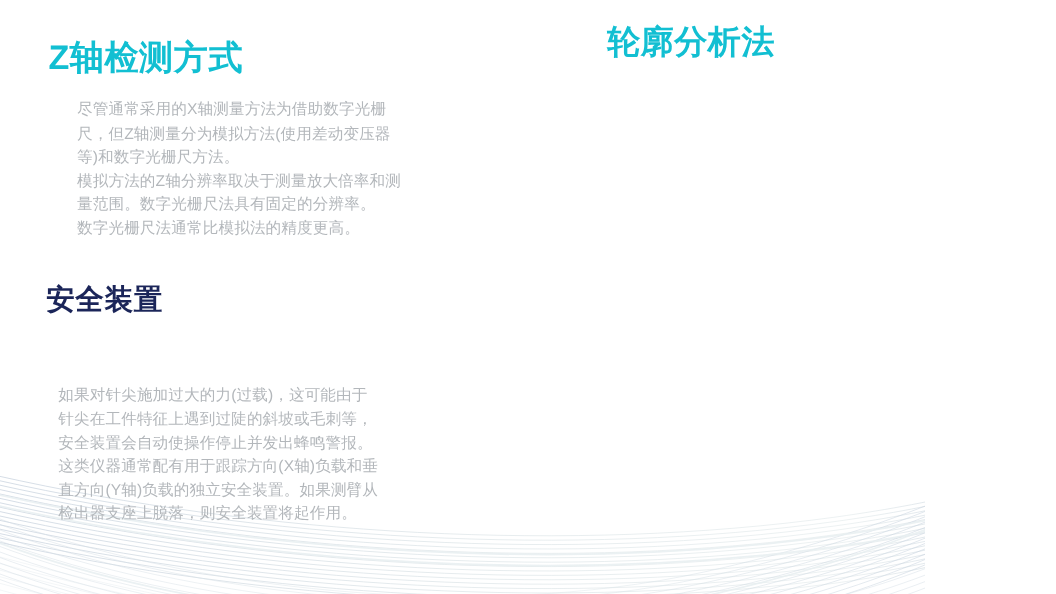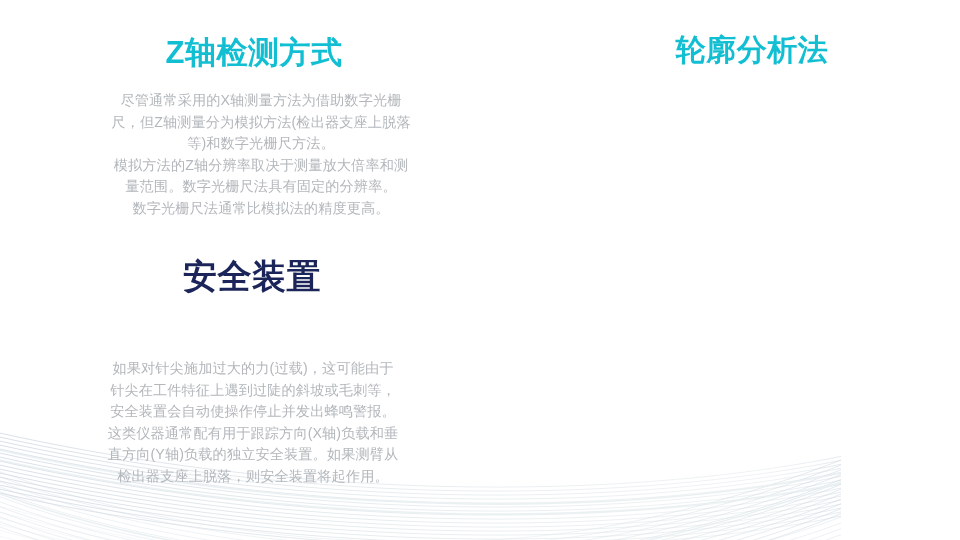--- a/index.html
+++ b/index.html
@@ -10,21 +10,20 @@
   }
   body {
     font-family: "Liberation Sans", "DejaVu Sans", sans-serif;
   }
   #slide {
     position: relative;
     width: 841px;
     height: 540px;
     background: #ffffff;
     overflow: hidden;
-    text-align: center;
   }
 
   
   #wave-decoration {
     position: absolute;
     left: 0;
     top: 0;
     width: 960px;
     height: 540px;
     pointer-events: none;
@@ -59,24 +58,24 @@
     letter-spacing: 0.1px;
     white-space: pre-line;
   }
 
   
   #block-z-axis        { left: 44px;  top: 36px;  width: 420px; }
   #block-z-axis .heading     { font-size: 31px; }
   #block-z-axis .body-text   { margin-top: 20px; margin-left: 26px; width: 382px; }
 
   #block-safety        { left: 42px;  top: 258px; width: 420px; }
-  #block-safety .heading     { font-size: 34px; }
+  #block-safety .heading     { font-size: 26px; }
   #block-safety .body-text   { margin-top: 63px; margin-left: 11px; width: 400px; }
 
-  #block-profile       { left: 72px;  top: 33px;  width: 400px; }
+  #block-profile       { left: 72px;  top: 22px;  width: 400px; }
   #block-profile .heading    { font-size: 30px; }
   #block-profile .body-text  { margin-top: 20px; margin-left: -16px; width: 400px; }
 </style>
 </head>
 <body>
 
 <div id="slide">
 
   <svg id="wave-decoration" viewBox="0 0 960 540" preserveAspectRatio="none" xmlns="http://www.w3.org/2000/svg">
     <defs>
@@ -147,21 +146,21 @@
       <path d="M-5,459 C 240,514 520,530 760,497 C 860,483 925,465 965,440"></path>
       <path d="M-5,492 C 170,558 430,588 640,542 C 790,509 900,462 965,418"></path>
     </g>
   </svg>
 
   <div class="column" id="column-left">
 
     <section class="block" id="block-z-axis">
       <h2 class="heading heading-cyan">Z轴检测方式</h2>
       <p class="body-text">尽管通常采用的X轴测量方法为借助数字光栅
-尺，但Z轴测量分为模拟方法(检出器支座上脱落
+尺，但Z轴测量分为模拟方法(使用差动变压器
 等)和数字光栅尺方法。
 模拟方法的Z轴分辨率取决于测量放大倍率和测
 量范围。数字光栅尺法具有固定的分辨率。
 数字光栅尺法通常比模拟法的精度更高。</p>
     </section>
 
     <section class="block" id="block-safety">
       <h2 class="heading heading-navy">安全装置</h2>
       <p class="body-text">如果对针尖施加过大的力(过载)，这可能由于
 针尖在工件特征上遇到过陡的斜坡或毛刺等，

